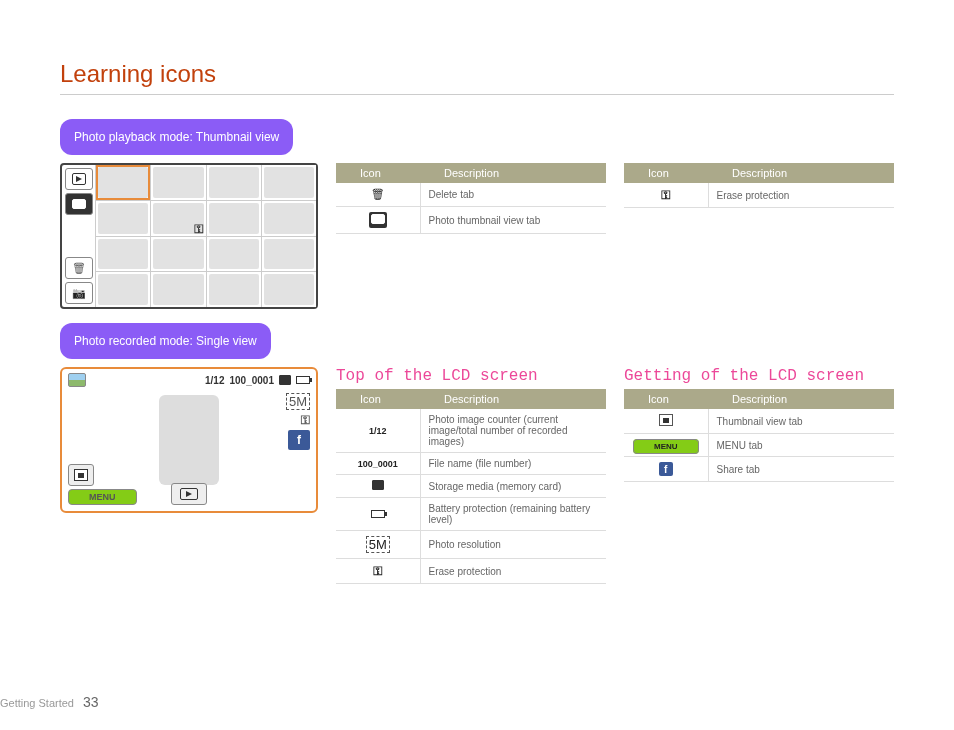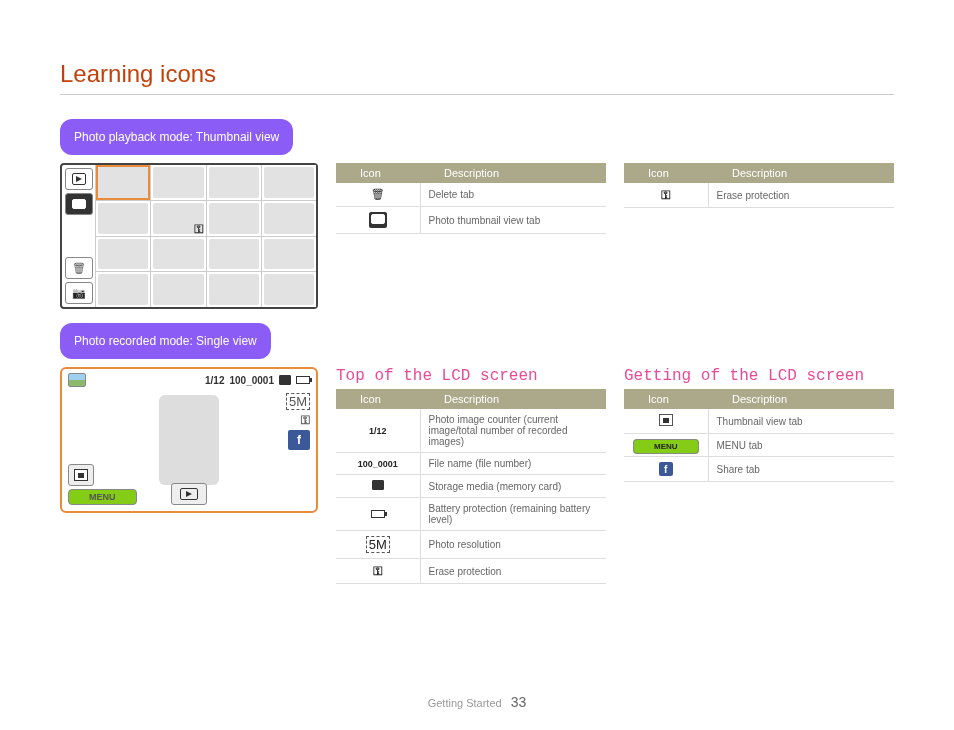--- a/index.html
+++ b/index.html
@@ -91,21 +91,21 @@
   .fb-btn { width:22px; height:20px; background:#3b5998; color:#fff; font-weight:bold; border-radius:2px; display:flex; align-items:center; justify-content:center; font-size:12px;}
 
   
   table { border-collapse: collapse; width: 100%; font-size: 10px; }
   th { background:#aba98a; color:#fff; font-weight:normal; text-align:left; padding:4px 24px; font-size:11px;margin-top:12px;}
   td { padding:5px 8px; border-bottom:1px solid #ddd; color:#666; vertical-align:middle;}
   td.icon-col { width:84px; text-align:center; border-right:1px solid #ddd; color:#222; font-size:11px;}
   .sub-h { font-size:16px; color:#ec4899; margin:0 0 4px 0;font-family:Liberation Mono, monospace;}
   .col { flex:1; }
 
-  .footer { position:absolute; bottom:20px; left:0; right:0; text-align:center; font-size:11px; color:#999;}
+  .footer { position:absolute; bottom:20px; left:0; right:0; font-size:11px; color:#999;}
   .footer .pg { font-size:14px; color:#666; margin-left:6px;}
 
   
   .i-play { width:14px;height:12px;border:1px solid #333;display:inline-block;border-radius:2px;position:relative;background:#fff;}
   .i-play::after{content:"";position:absolute;left:3px;top:2px;border-left:6px solid #333;border-top:3px solid transparent;border-bottom:3px solid transparent;}
   .i-photo{width:14px;height:10px;border:1px solid #333;display:inline-block;border-radius:2px;position:relative;background:#fff;}
   .i-photo::after{content:"";position:absolute;right:1px;bottom:1px;font-size:8px;}
   .i-trash::before{content:"🗑";font-size:11px;}
   .i-cam::before{content:"📷";font-size:11px; filter:grayscale(1);}
   .i-key::before{content:"⚿";font-size:12px;font-weight:bold;}

